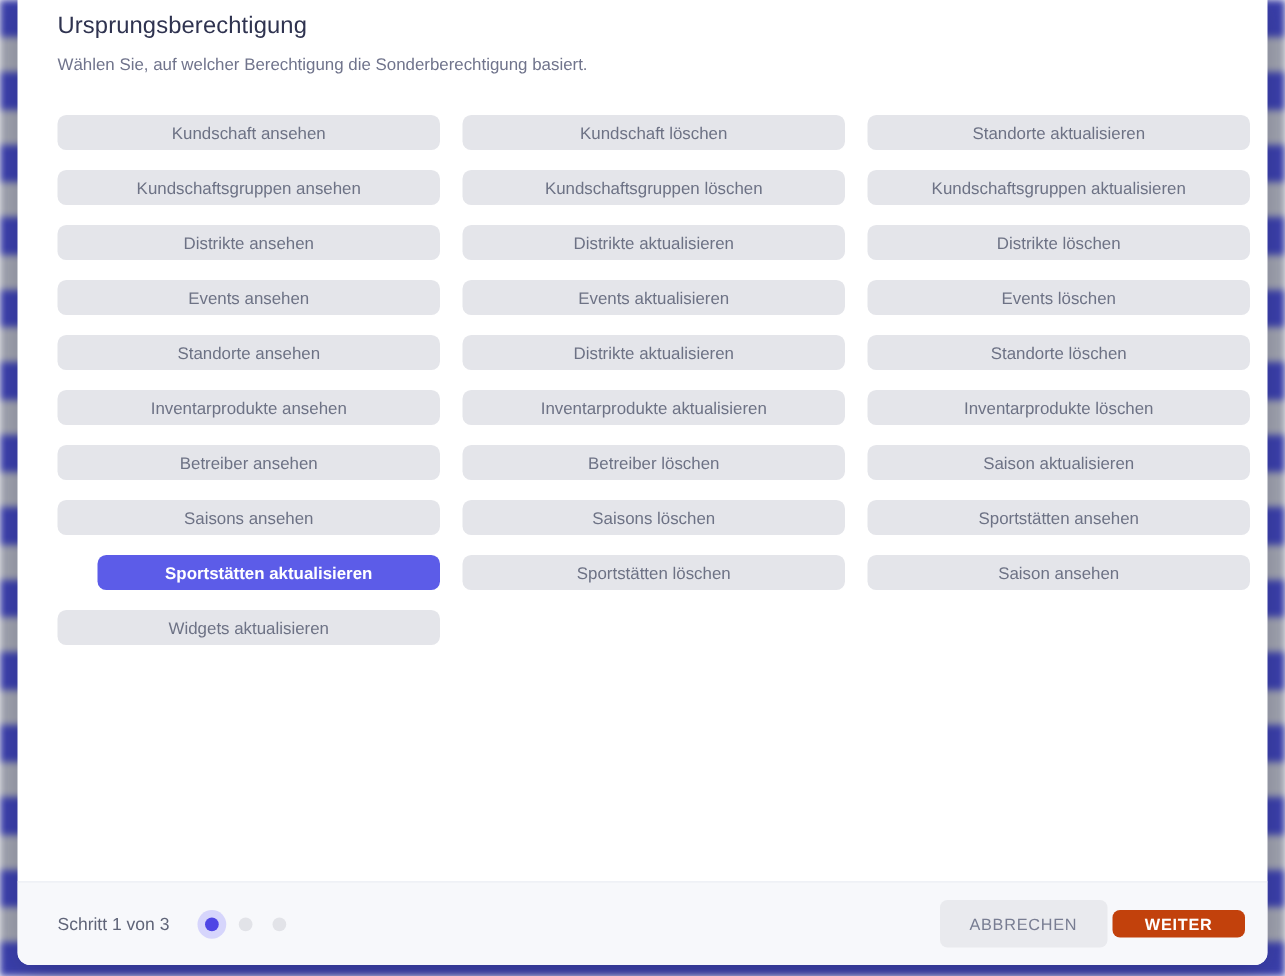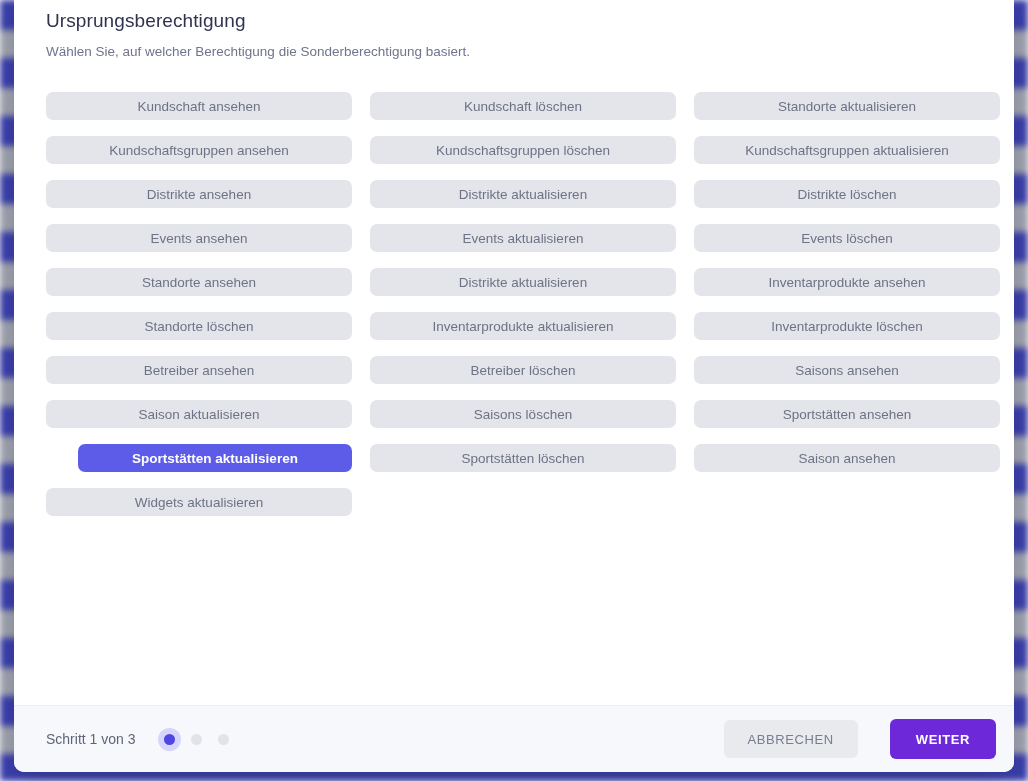--- a/index.html
+++ b/index.html
@@ -134,42 +134,42 @@
   .dot.active {
     background: #4f46e5;
     box-shadow: 0 0 0 6px rgba(99, 91, 255, 0.22);
   }
 
   .footer-spacer { flex: 1 1 auto; }
 
   .footer-actions {
     display: flex;
     align-items: center;
-    gap: 32px;
+    gap: 4px;
   }
 
   .btn-cancel {
     height: 38px;
     padding: 0 24px;
     border: none;
     border-radius: 6px;
     background: #e9eaee;
     color: #787d92;
     font-family: "Liberation Sans", sans-serif;
     font-size: 13px;
     letter-spacing: .6px;
     cursor: pointer;
   }
 
   .btn-next {
-    height: 40px;
+    height: 22px;
     padding: 0 26px;
     border: none;
     border-radius: 6px;
-    background: #6d28d9;
+    background: #c2410c;
     color: #ffffff;
     font-family: "Liberation Sans", sans-serif;
     font-size: 13px;
     letter-spacing: .6px;
     font-weight: 700;
     cursor: pointer;
   }
 </style>
 </head>
 <body>
@@ -190,28 +190,28 @@
         <button class="perm-btn">Kundschaftsgruppen löschen</button>
         <button class="perm-btn">Kundschaftsgruppen aktualisieren</button>
         <button class="perm-btn">Distrikte ansehen</button>
         <button class="perm-btn">Distrikte aktualisieren</button>
         <button class="perm-btn">Distrikte löschen</button>
         <button class="perm-btn">Events ansehen</button>
         <button class="perm-btn">Events aktualisieren</button>
         <button class="perm-btn">Events löschen</button>
         <button class="perm-btn">Standorte ansehen</button>
         <button class="perm-btn">Distrikte aktualisieren</button>
+        <button class="perm-btn">Standorte löschen</button>
         <button class="perm-btn">Inventarprodukte ansehen</button>
-        <button class="perm-btn">Standorte löschen</button>
         <button class="perm-btn">Inventarprodukte aktualisieren</button>
         <button class="perm-btn">Inventarprodukte löschen</button>
         <button class="perm-btn">Betreiber ansehen</button>
         <button class="perm-btn">Betreiber löschen</button>
+        <button class="perm-btn">Saison aktualisieren</button>
         <button class="perm-btn">Saisons ansehen</button>
-        <button class="perm-btn">Saison aktualisieren</button>
         <button class="perm-btn">Saisons löschen</button>
         <button class="perm-btn">Sportstätten ansehen</button>
         <button class="perm-btn selected">Sportstätten aktualisieren</button>
         <button class="perm-btn">Sportstätten löschen</button>
         <button class="perm-btn">Saison ansehen</button>
         <button class="perm-btn">Widgets aktualisieren</button>
         <button class="perm-btn empty"></button>
       </div>
   </div>
 

